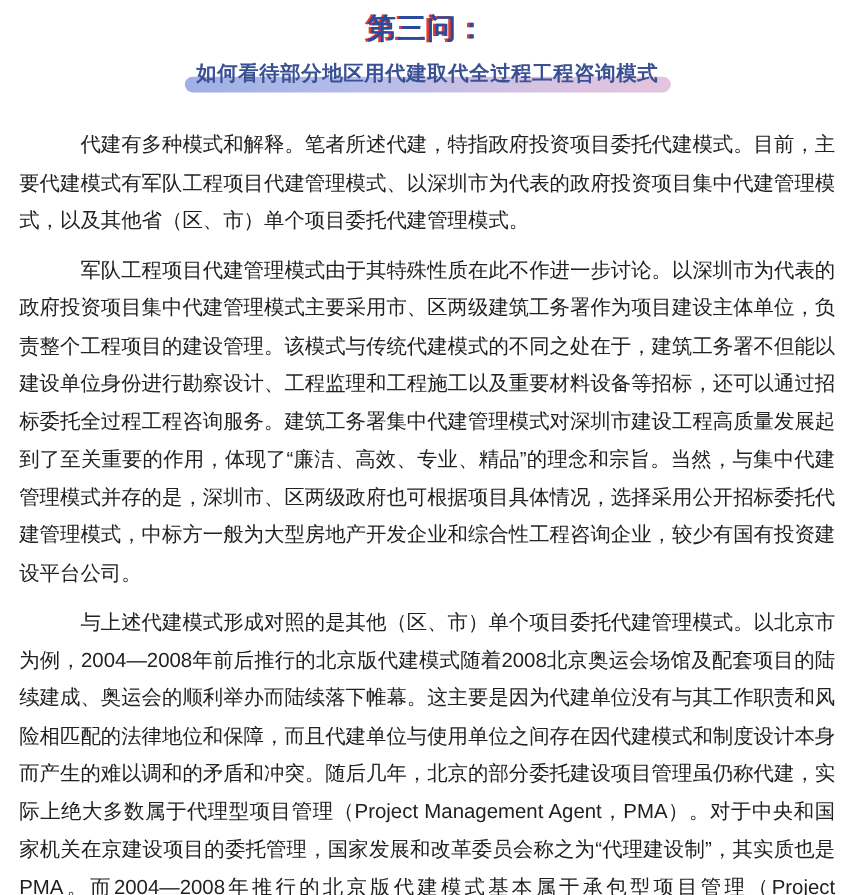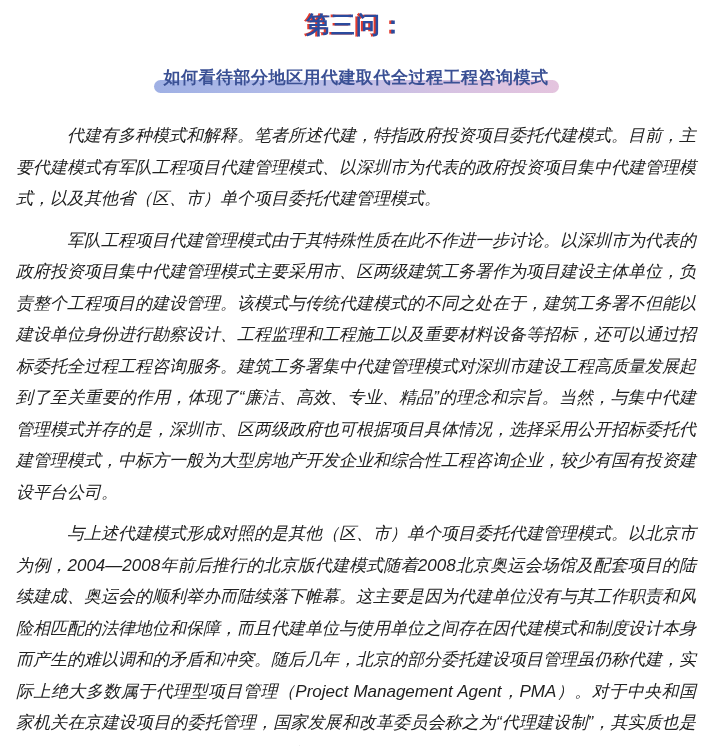--- a/index.html
+++ b/index.html
@@ -30,21 +30,21 @@
     text-align: center;
     font-size: 24px;
     line-height: 26px;
     font-weight: 700;
     letter-spacing: 1px;
     color: var(--title-blue);
     text-shadow: -2px 0 0 var(--title-red);
   }
   .subtitle-row {
     text-align: center;
-    margin-top: 28px;
+    margin-top: 12px;
     line-height: 24px;
   }
   .subtitle {
     position: relative;
     display: inline-block;
     font-size: 17px;
     font-weight: 700;
     color: var(--subtitle-text);
     letter-spacing: 0.5px;
   }
@@ -66,21 +66,20 @@
     margin-top: 30px;
     color: var(--body-text);
     font-size: 17px;
     line-height: 31.5px;
     text-align: justify;
     text-justify: inter-ideograph;
   }
   .article p {
     margin: 0 0 10px 0;
     text-indent: 3em;
-    font-style: italic;
   }
   .article p:last-child {
     margin-bottom: 0;
   }
 </style>
 </head>
 <body>
 
 <div class="page">
 

